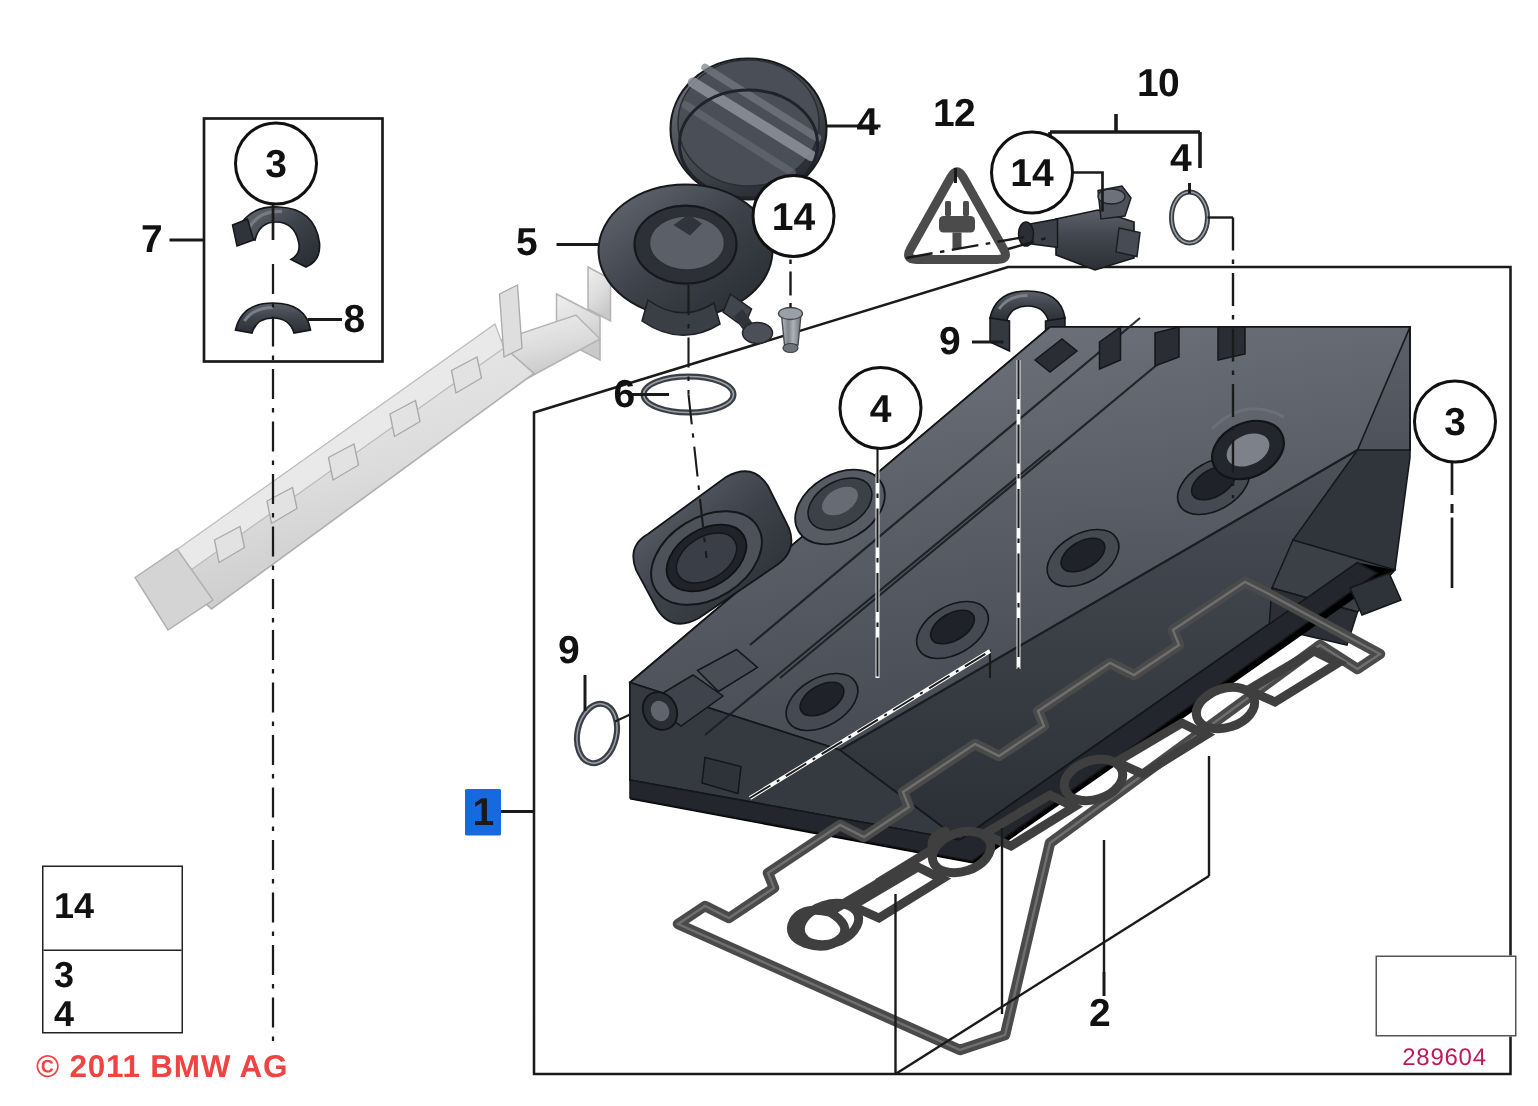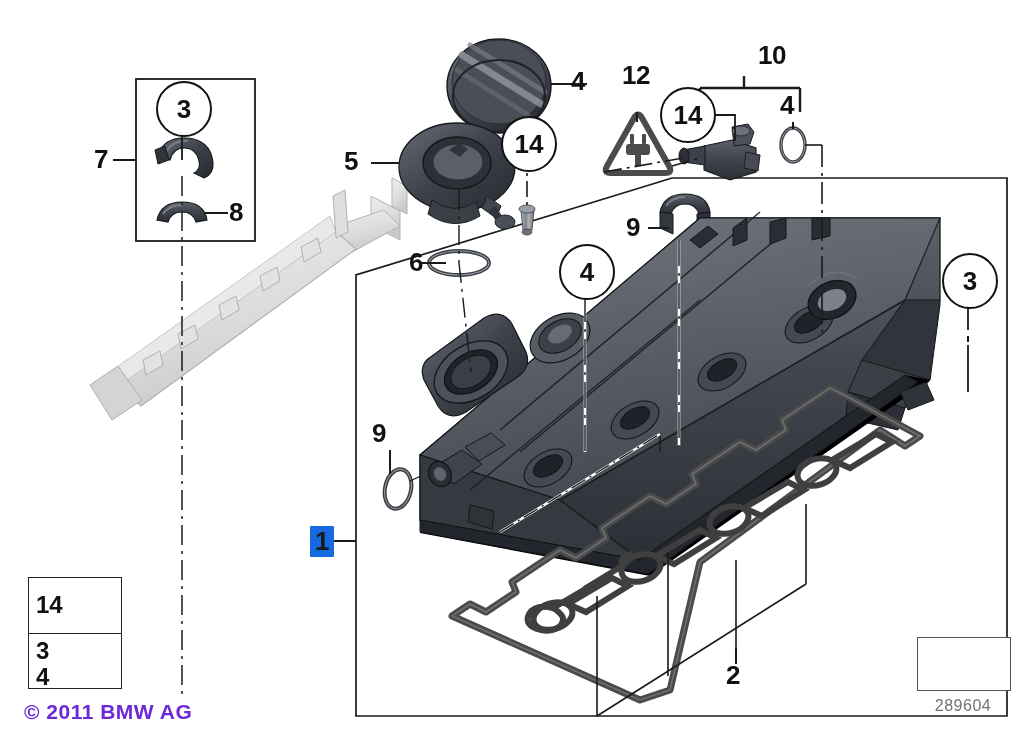--- a/index.html
+++ b/index.html
@@ -22,26 +22,26 @@
   #legend{position:absolute;left:28px;top:577px;width:92px;height:110px;
           border:1.6px solid #222;background:#fff;}
   #legend .cell{position:relative;height:55px;border-bottom:1.6px solid #222;}
   #legend .cell:last-child{border-bottom:none;}
   #legend .lnum{position:absolute;left:7px;font-weight:bold;font-size:24px;color:#111;}
   #legend .n14{top:13px;}
   #legend .n3{top:3px;}
   #legend .n4{top:29px;}
 
   #copyright{position:absolute;left:24px;top:700px;font-weight:bold;
-             font-size:21px;letter-spacing:0.5px;color:#6d28d9;}
+             font-size:21px;letter-spacing:0.5px;color:#ef4444;}
 
   #idbox{position:absolute;left:917px;top:637px;width:92px;height:52px;
          border:1.6px solid #555;background:#fff;}
   #idnum{position:absolute;left:917px;top:697px;width:92px;text-align:center;
-         font-size:16px;color:#737373;letter-spacing:0.5px;}
+         font-size:16px;color:#be185d;letter-spacing:0.5px;}
 </style>
 </head>
 <body>
 
 <div id="stage">
 
   <svg class="layer" viewBox="0 0 1025 737">
     <defs>
       <linearGradient id="gMetal" x1="0" y1="0" x2="0" y2="1">
         <stop offset="0" stop-color="#5b6069"></stop>

